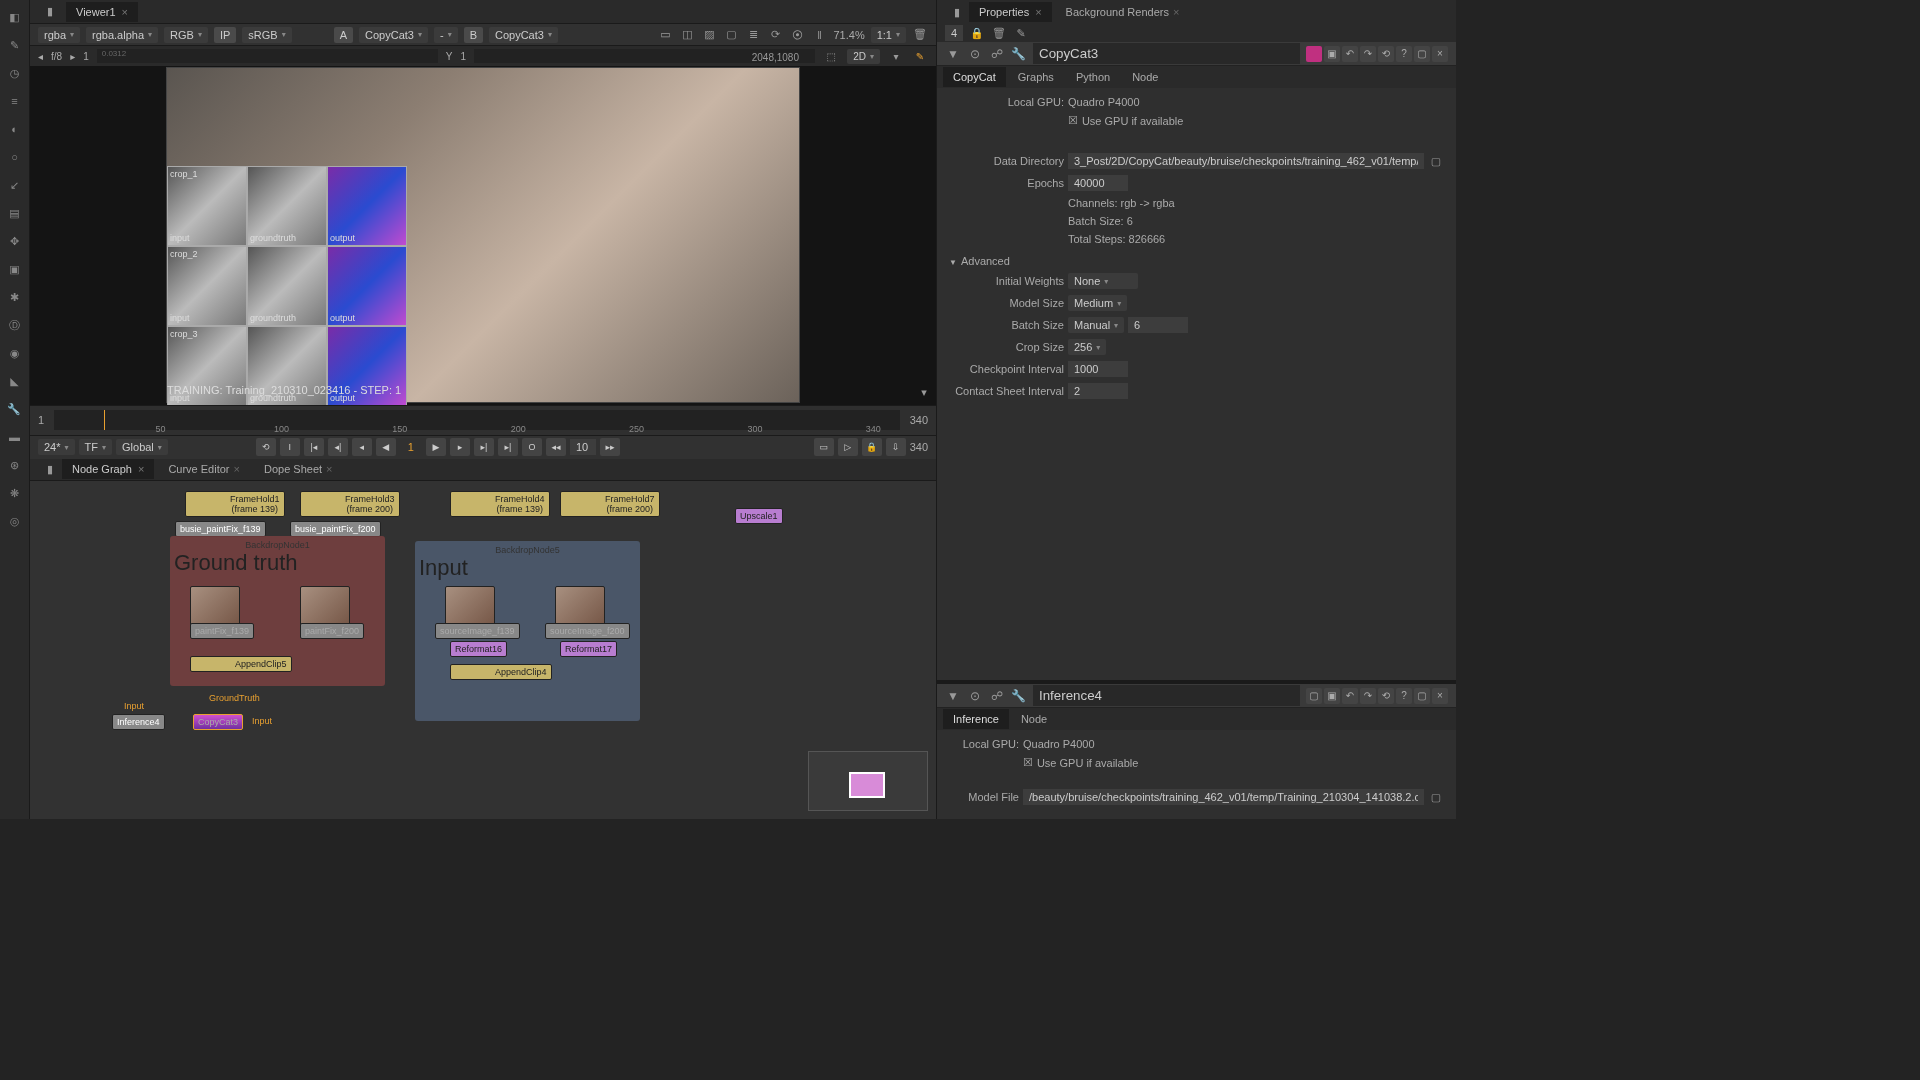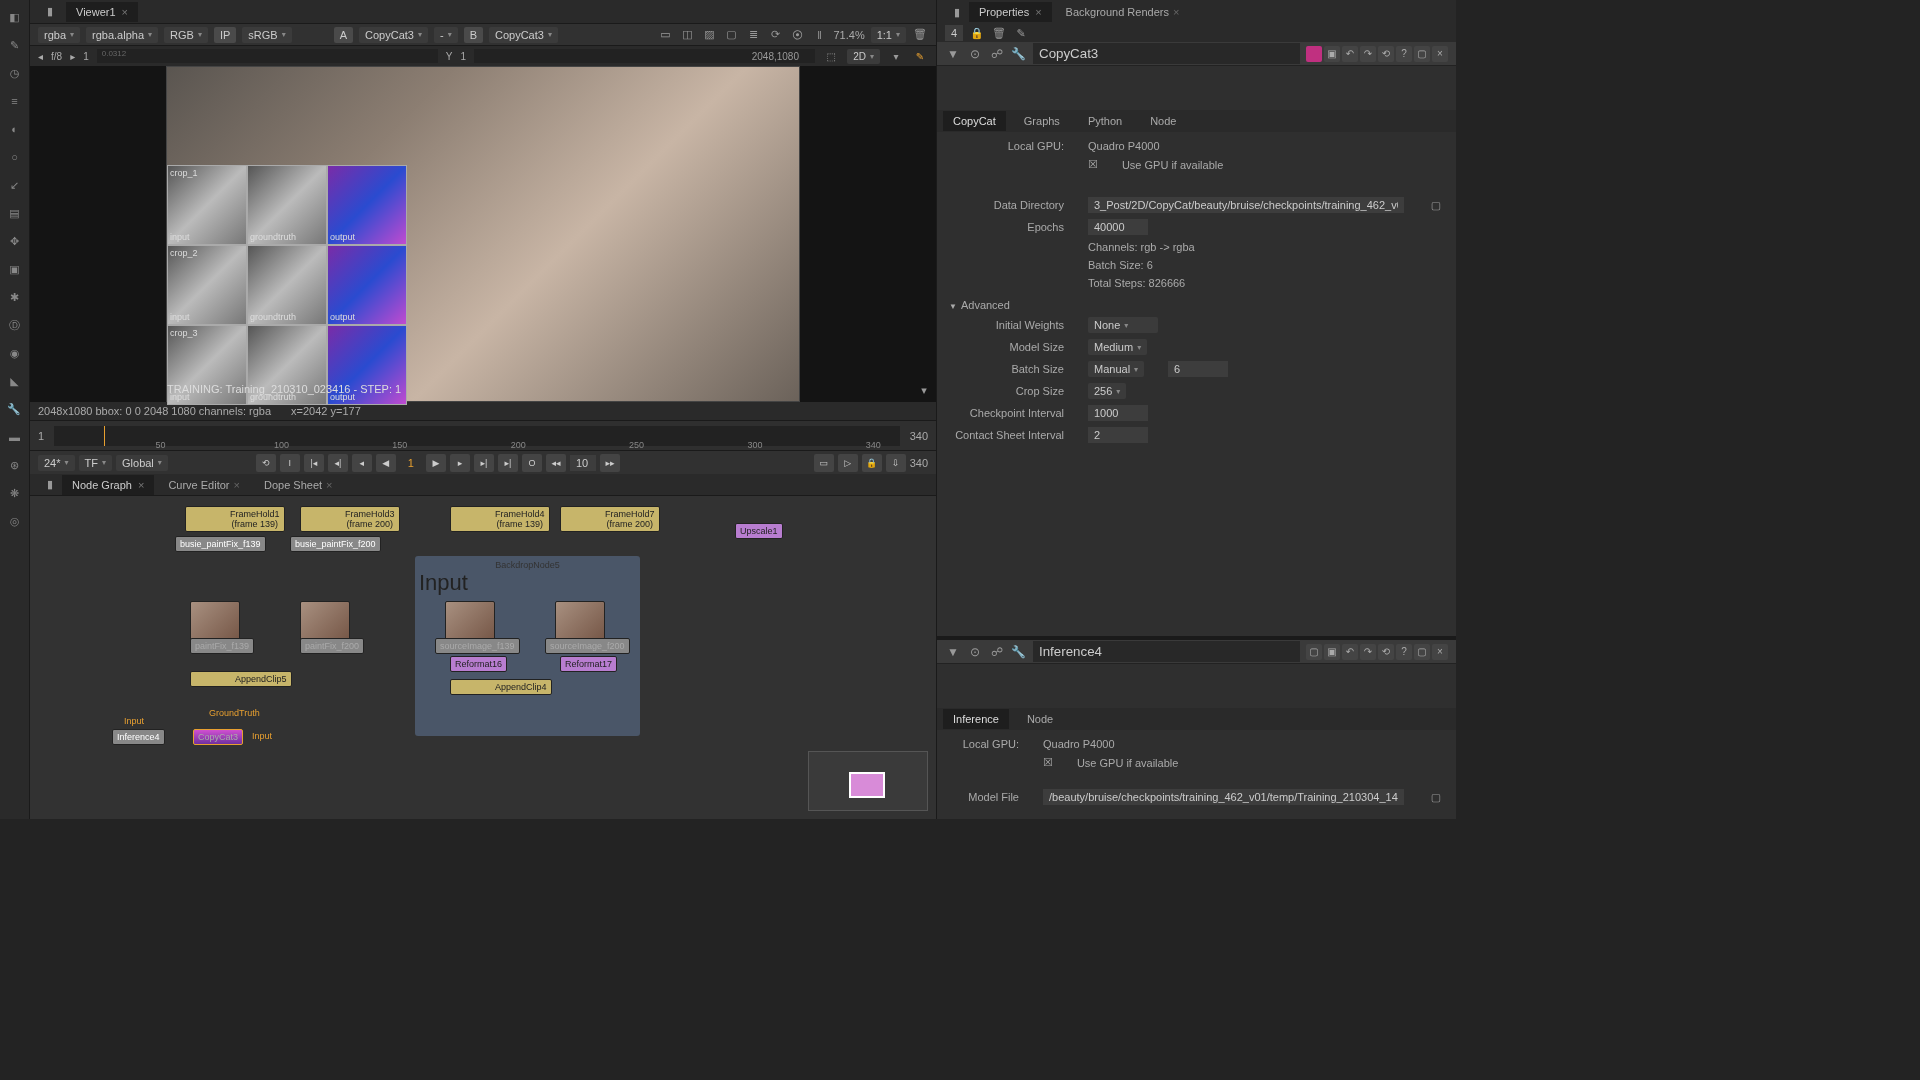--- a/index.html
+++ b/index.html
@@ -52,25 +52,25 @@
 .node.gray { background: #888; color: #fff; }
 .node.purple { background: #b87dd0; color: #222; }
 .node.thumb { width: 50px; height: 50px; padding:0; background:#888;}
 .minimap { position: absolute; right: 8px; bottom: 8px; width: 120px; height: 60px; background: #3a3a3a; border: 1px solid #555; }
 .minimap-box{position:absolute;background:#d88bd8;border:2px solid #fff;}
 
 .props-tabs { height: 24px; background: #2a2a2a; display: flex; align-items: center; padding-left: 12px; gap: 4px; }
 .props-header { height: 24px; background: #3a3a3a; display: flex; align-items: center; padding: 0 8px; gap: 6px; border-bottom:1px solid #222;}
 .props-header .icon-btn{font-size:12px;}
 .node-name-input { flex: 1; background: #282828; padding: 3px 6px; color: #ccc; border: none; }
-.props-subtabs { height: 22px; background: #2a2a2a; display: flex; align-items: center; padding-left: 6px; gap: 8px; font-size: 11px; margin-top: 44px; }
+.props-subtabs { height: 22px; background: #2a2a2a; display: flex; align-items: center; padding-left: 6px; gap: 2px; font-size: 11px; }
 .subtab { padding: 4px 10px; cursor: pointer; color: #aaa; }
 .subtab.active { background: #1e1e1e; color: #ddd; }
 .props-body { flex: 1; padding: 8px 12px; overflow: auto; }
-.prop-row { display: flex; align-items: center; margin-bottom: 6px; gap: 24px; }
+.prop-row { display: flex; align-items: center; margin-bottom: 6px; gap: 4px; }
 .prop-label { width: 115px; text-align: right; color: #aaa; font-size: 11px; }
 .prop-input { background: #3d3d3d; padding: 2px 6px; color: #ccc; border: none; font-size: 11px; }
 .prop-btn { background: #4a4a4a; padding: 3px 10px; color: #ccc; cursor: pointer; border-radius: 2px; font-size: 11px; }
 .section-header { display: flex; align-items: flex-end; gap: 4px; margin: 10px 0 6px; cursor: pointer; }
 .section-header::before { content: "▼"; font-size: 8px; }
 .hdr-icons{display:flex;gap:2px;margin-left:auto;}
 .hdr-icons .hi{width:16px;height:16px;background:#444;display:inline-flex;align-items:center;justify-content:center;cursor:pointer;font-size:10px;border-radius:2px;}
 .panel-divider{height:4px;background:#1a1a1a;cursor:row-resize;}
 .small-icons-row{height:18px;background:#2a2a2a;display:flex;align-items:center;padding:0 8px;gap:6px;font-size:11px;}
 </style>
@@ -186,24 +186,20 @@
             <div class="crop-cell output">
                 <span class="crop-label">output</span>
               </div>
           </div>
         </div>
         <div class="training-status">TRAINING: Training_210310_023416 - STEP: 1</div>
       </div>
       <span style="position:absolute;right:4px;bottom:4px" class="icon-btn">▾</span>
     </div>
 
-    <div class="info-bar">
-      <span>2048x1080  bbox: 0 0 2048 1080 channels: rgba</span>
-      <span>x=2042 y=177</span>
-    </div>
 
     <div class="timeline">
       <span>1</span>
       <div class="timeline-track">
         <div class="playhead"></div>
         <span class="timeline-tick" style="left:12%">50</span>
         <span class="timeline-tick" style="left:26%">100</span>
         <span class="timeline-tick" style="left:40%">150</span>
         <span class="timeline-tick" style="left:54%">200</span>
         <span class="timeline-tick" style="left:68%">250</span>
@@ -254,20 +250,24 @@
       <div class="node yellow" style="left:270px;top:10px;white-space:pre">FrameHold3
 (frame 200)</div>
       <div class="node yellow" style="left:420px;top:10px;white-space:pre">FrameHold4
 (frame 139)</div>
       <div class="node yellow" style="left:530px;top:10px;white-space:pre">FrameHold7
 (frame 200)</div>
       <div class="node gray" style="left:145px;top:40px">busie_paintFix_f139</div>
       <div class="node gray" style="left:260px;top:40px">busie_paintFix_f200</div>
       <div class="node purple" style="left:705px;top:27px">Upscale1</div>
 
+      <div class="backdrop red" style="left:140px;top:55px;width:215px;height:150px">
+        <div style="text-align:center;font-size:9px;color:#333">BackdropNode1</div>
+        <div class="backdrop-title">Ground truth</div>
+      </div>
       <div class="backdrop blue" style="left:385px;top:60px;width:225px;height:180px">
         <div style="text-align:center;font-size:9px;color:#333">BackdropNode5</div>
         <div class="backdrop-title">Input</div>
       </div>
 
       <div class="node thumb" style="left:160px;top:105px;background:linear-gradient(135deg,#a89080,#705040)"></div>
       <div class="node" style="left:160px;top:142px;background:#888">paintFix_f139</div>
       <div class="node thumb" style="left:270px;top:105px;background:linear-gradient(135deg,#a89080,#705040)"></div>
       <div class="node" style="left:270px;top:142px;background:#888">paintFix_f200</div>
       <div class="node thumb" style="left:415px;top:105px;background:linear-gradient(135deg,#a89080,#705040)"></div>

